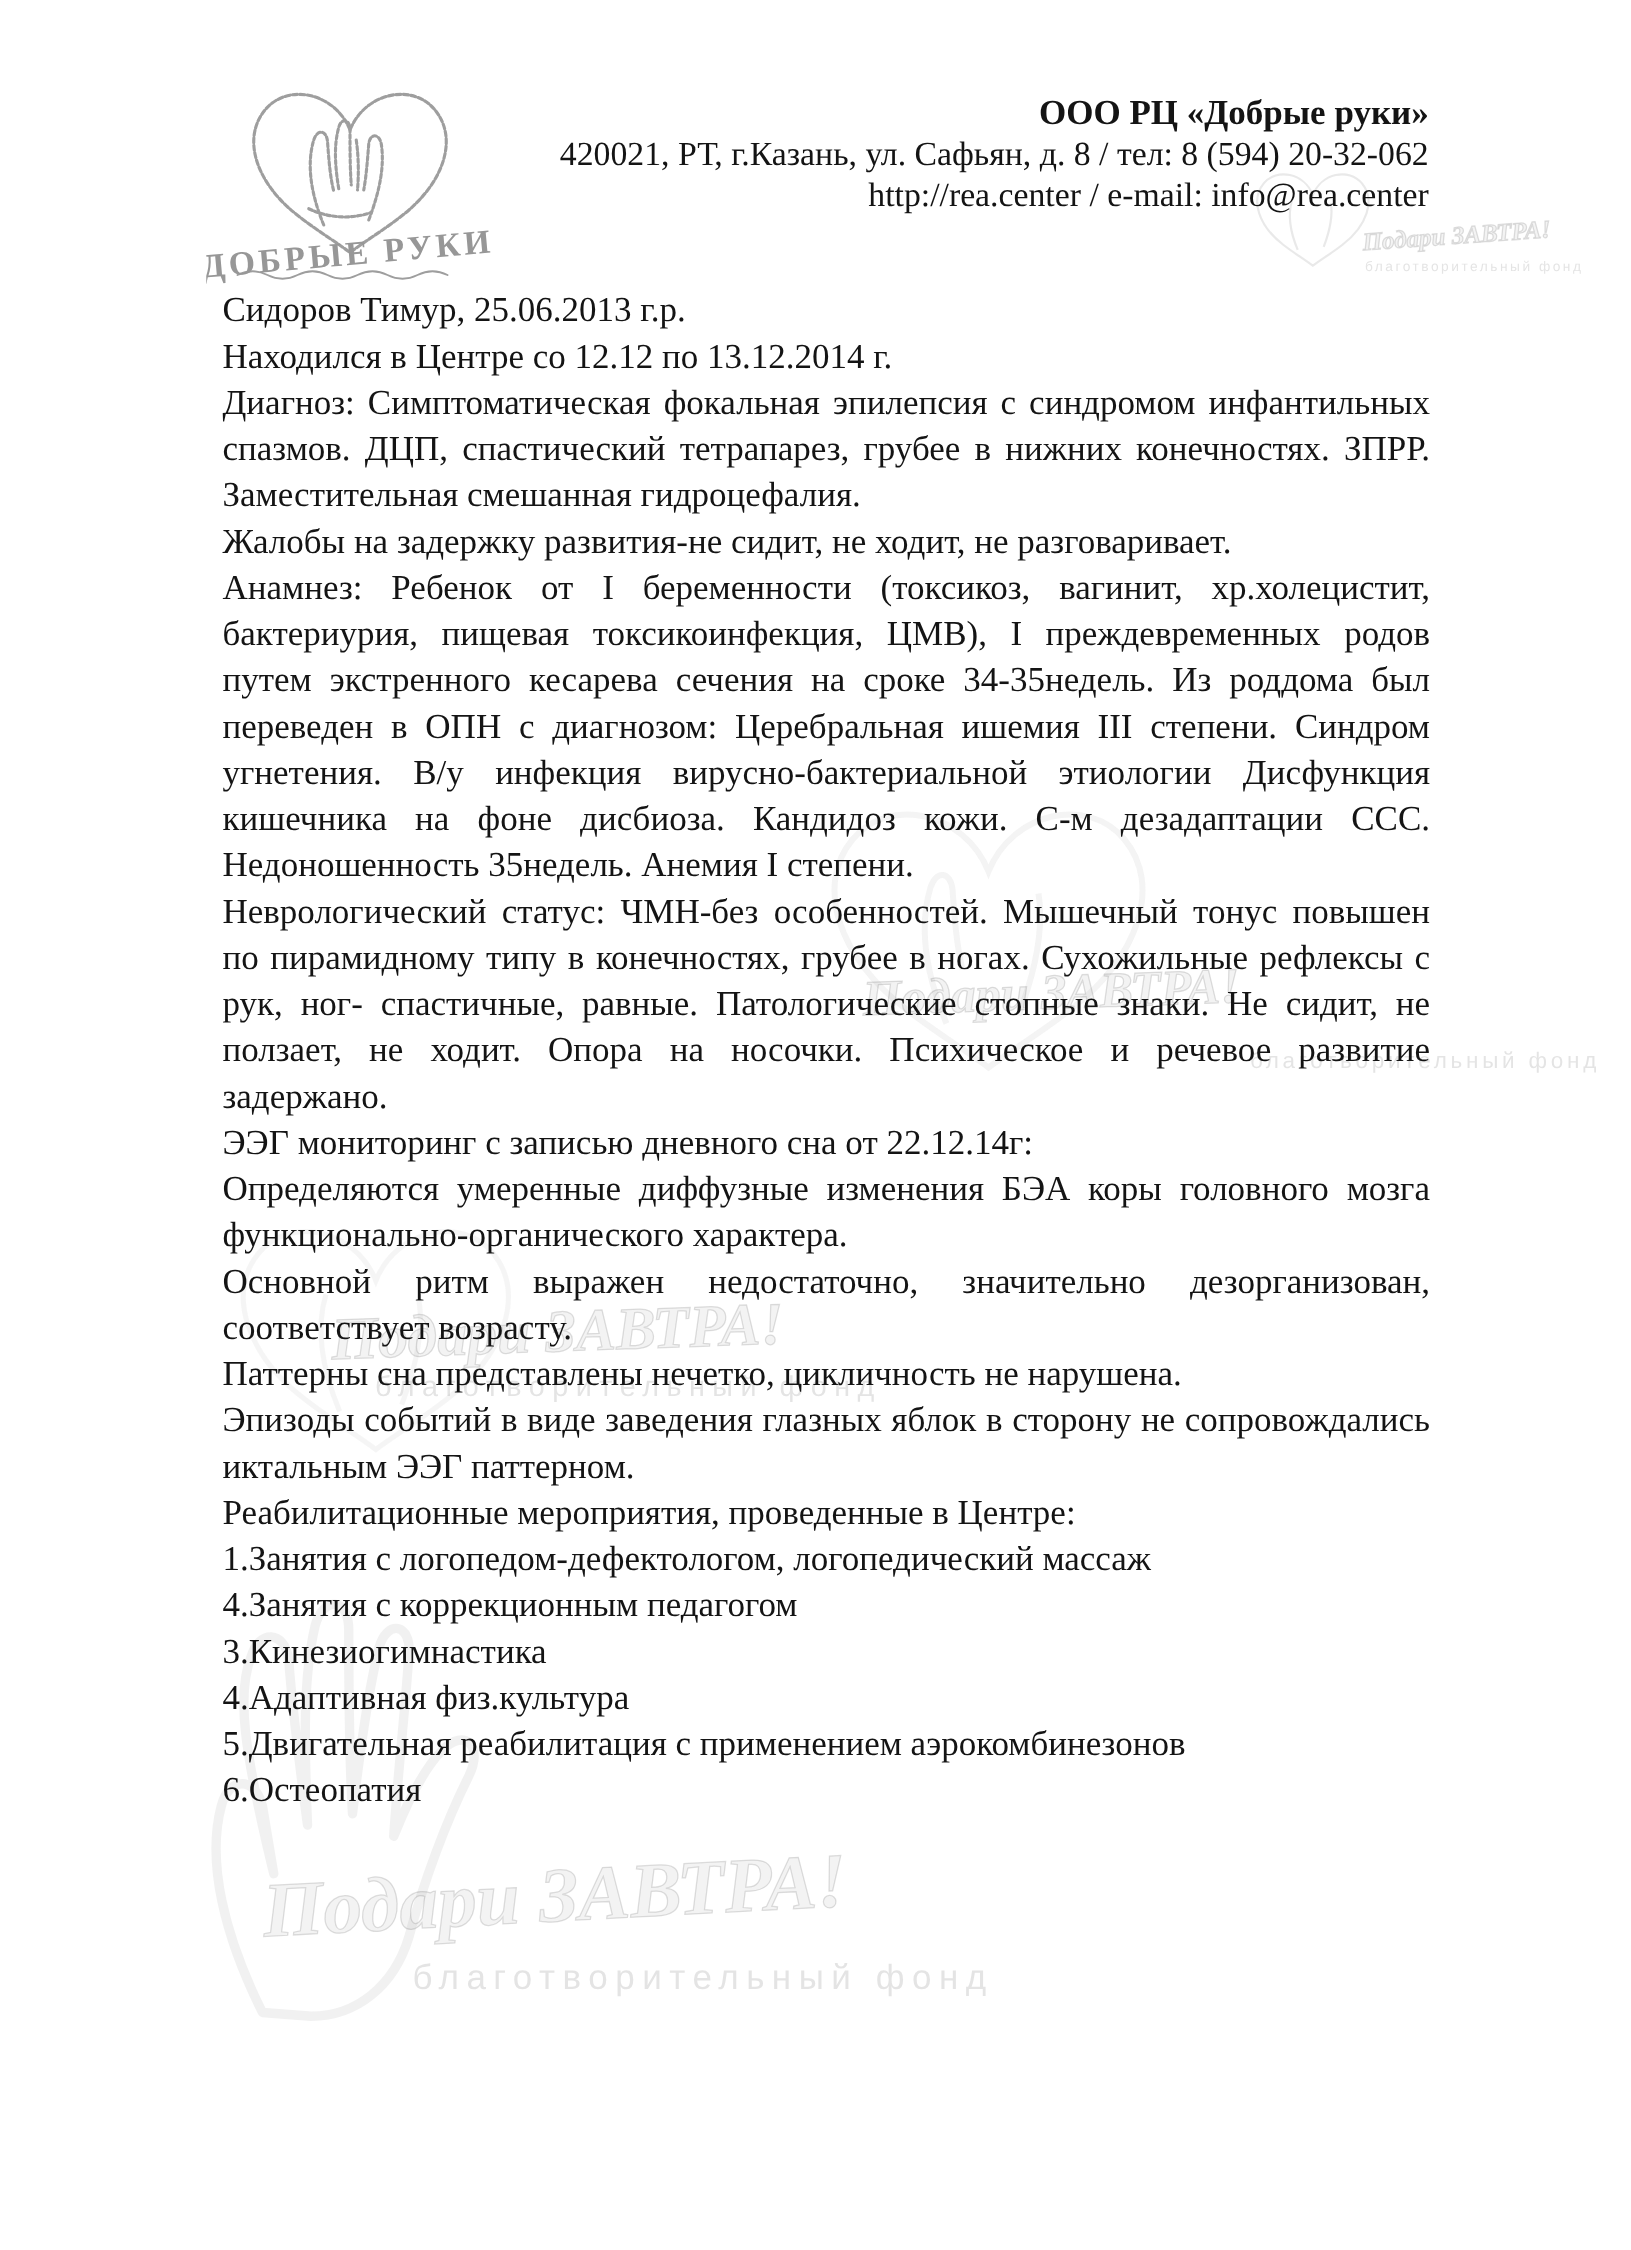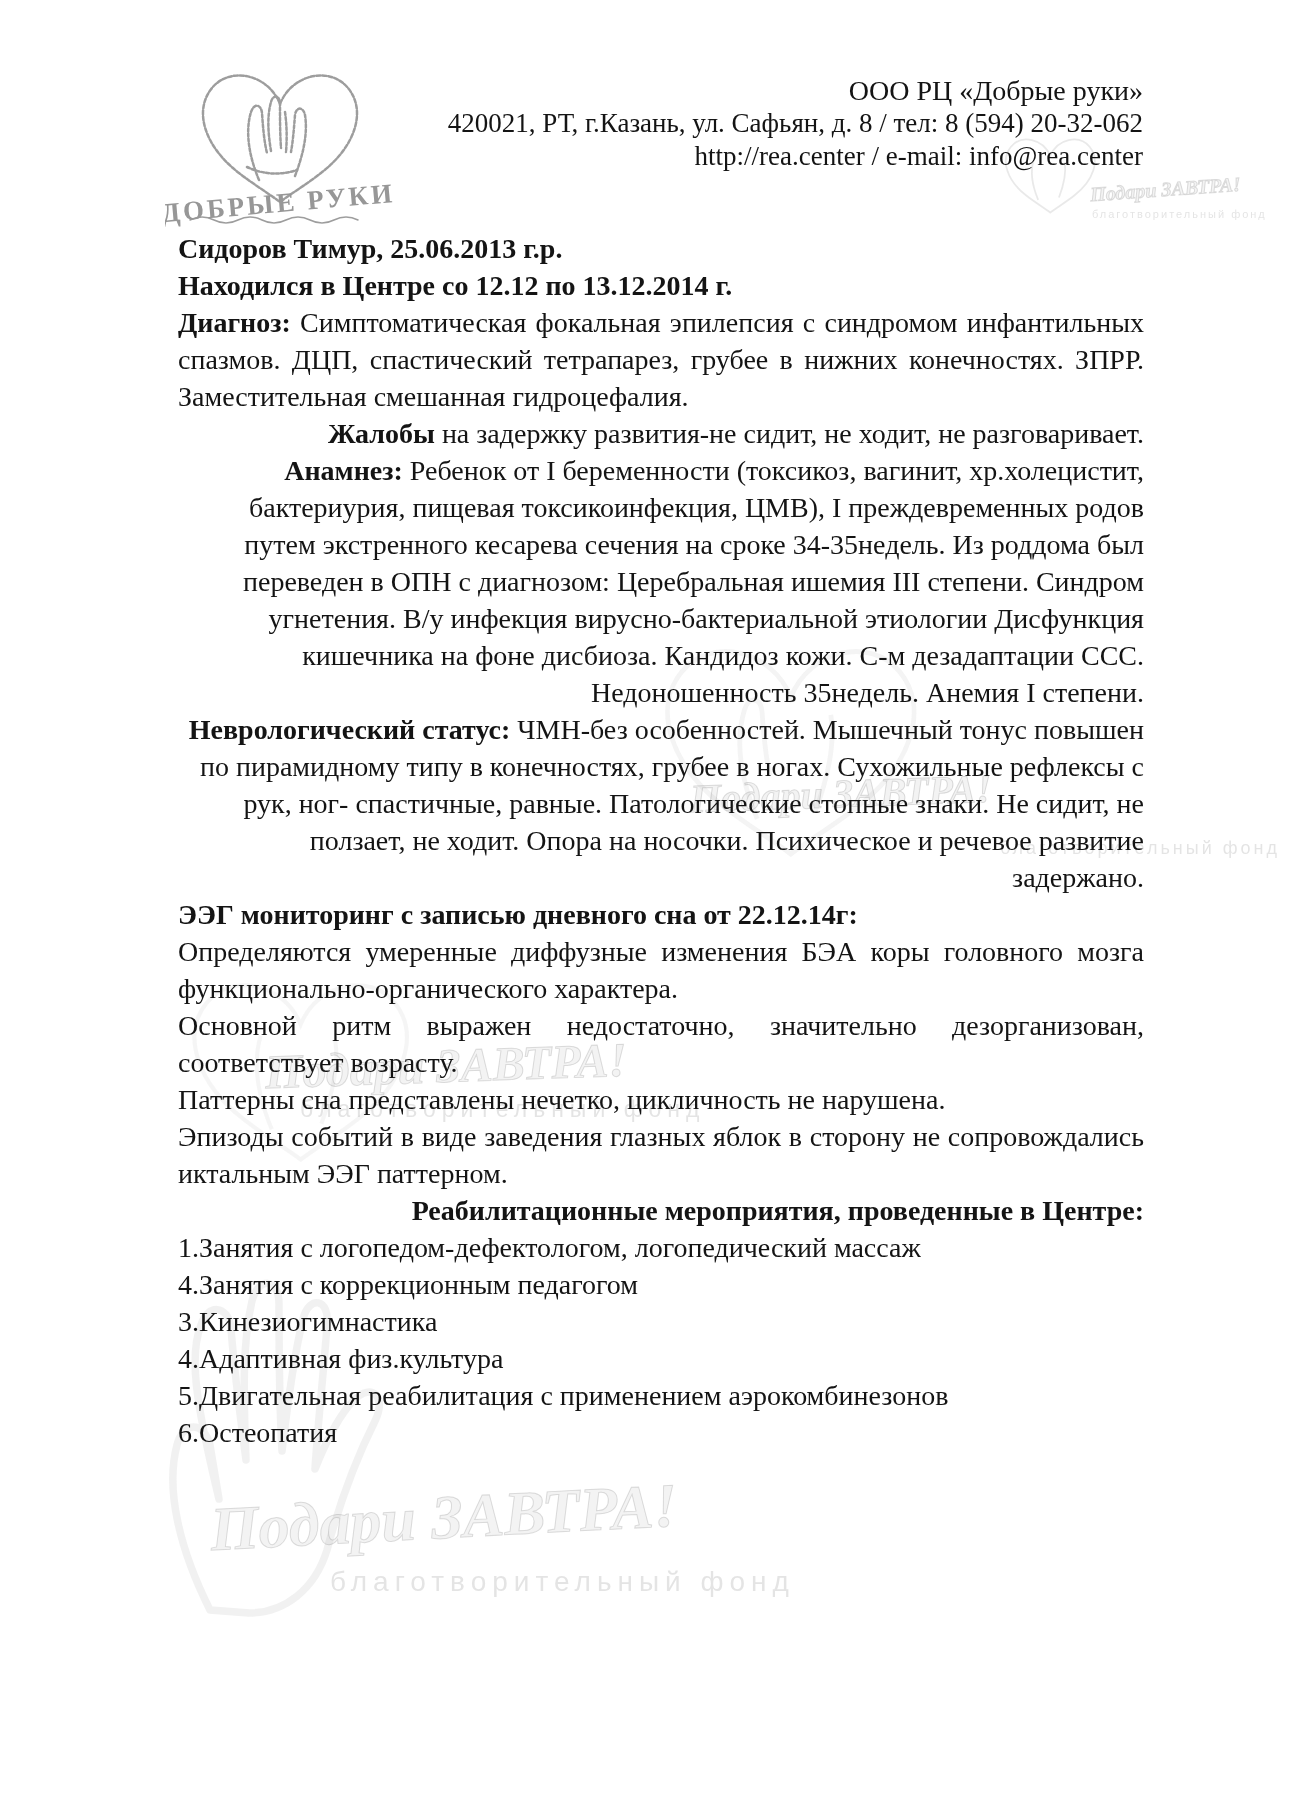--- a/index.html
+++ b/index.html
@@ -7,30 +7,30 @@
     position:relative; width:1305px; height:1800px; background:#ffffff;
     font-family:"Liberation Serif","DejaVu Serif",serif; color:#141414;
     overflow:hidden;
   }
   
   .logo { position:absolute; left:165px; top:52px; width:230px; height:175px; z-index:2; }
   .header-text {
     position:absolute; top:74px; right:162px; width:760px; z-index:2;
     text-align:right; font-size:27px; line-height:33px; white-space:nowrap;
   }
-  .header-text .org { font-weight:normal; font-size:28px; }
+  .header-text .org { font-weight:bold; font-size:28px; }
   
   .content {
     position:absolute; left:178px; top:230px; width:966px; z-index:2;
     font-size:28px; line-height:37px;
   }
   .content p { margin:0; }
-  .b { font-weight:bold; }
+  .b { font-weight:normal; }
   .just { text-align:justify; }
-  .gap { margin-top:37px;text-align:right; }
+  .gap { margin-top:37px; }
   .gap-sm { margin-top:26px; }
   
   .wm { position:absolute; z-index:0; pointer-events:none; }
   .wm-brand {
     font-family:"Liberation Serif","DejaVu Serif",serif; font-style:italic; font-weight:bold;
     color:rgba(90,90,90,0.07);
     -webkit-text-stroke:1px rgba(110,110,110,0.22);
     white-space:nowrap;
   }
   .wm-sub {

